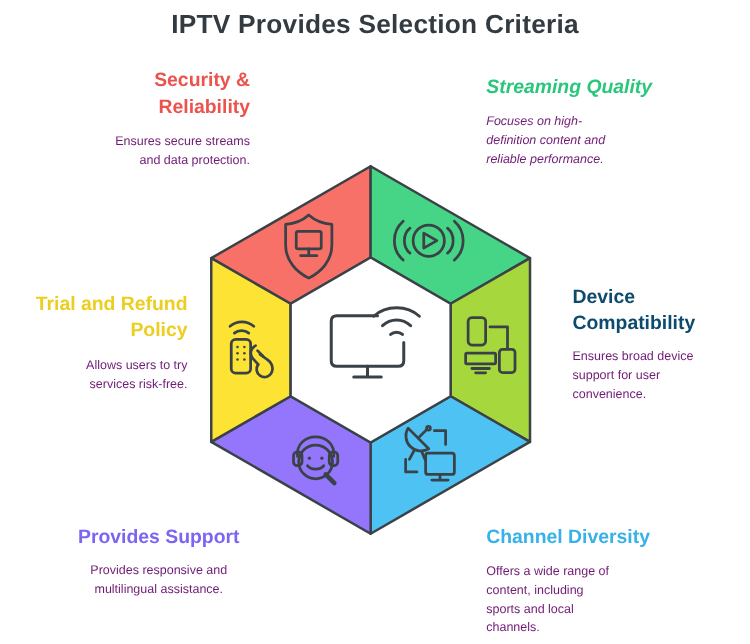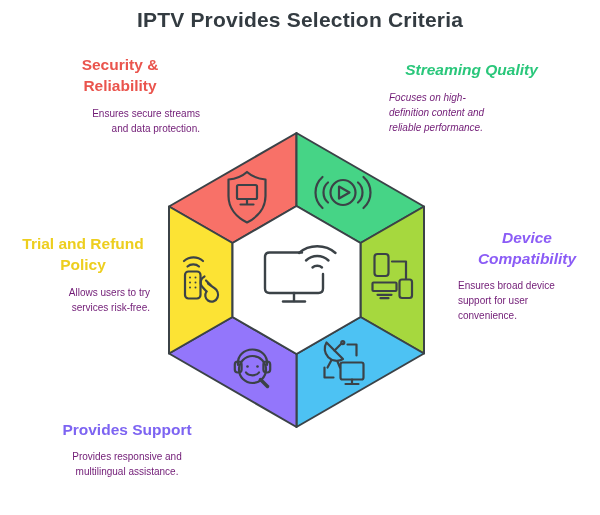--- a/index.html
+++ b/index.html
@@ -6,21 +6,21 @@
   .canvas{
     position:relative;width:600px;height:515px;overflow:hidden;
     font-family:"Liberation Sans", sans-serif;background:#ffffff;
   }
   .title{
     position:absolute;top:8px;left:0;right:0;text-align:center;
     font-size:21px;font-weight:bold;color:#333B41;letter-spacing:.2px;
   }
   .block{position:absolute;}
   .block .heading{
-    font-size:15.5px;font-weight:bold;line-height:21px;white-space:pre-line;text-align:center;
+    font-size:15.5px;font-weight:bold;line-height:21px;white-space:pre-line;
   }
   .block .desc{
     font-size:10px;line-height:15px;color:#701a75;white-space:pre-line;margin-top:10px;
   }
   .crit-security{top:54px;left:40px;width:160px;text-align:right;}
   .crit-streaming{top:59px;left:389px;width:165px;text-align:left;font-style:italic;}
   .crit-device{top:227px;left:458px;width:138px;text-align:left;}
   .crit-channel{top:419px;left:389px;width:175px;text-align:left;}
   .crit-customer{top:419px;left:27px;width:200px;text-align:center;}
   .crit-customer .desc{margin-top:9px;}
@@ -43,27 +43,34 @@
   </div>
 
   <div class="block crit-streaming">
     <div class="heading" style="color: rgb(42, 199, 123);">Streaming Quality</div>
     <div class="desc">Focuses on high-
 definition content and
 reliable performance.</div>
   </div>
 
   <div class="block crit-device">
-    <div class="heading" style="color: #8b5cf6; font-style: italic;">Device
+    <div class="heading" style="color: #0c4a6e;">Device
 Compatibility</div>
     <div class="desc">Ensures broad device
 support for user
 convenience.</div>
   </div>
 
+  <div class="block crit-channel">
+    <div class="heading" style="color: rgb(56, 177, 232);">Channel Diversity</div>
+    <div class="desc">Offers a wide range of
+content, including
+sports and local
+channels.</div>
+  </div>
 
   <div class="block crit-customer">
     <div class="heading" style="color: rgb(125, 100, 242);">Provides Support</div>
     <div class="desc">Provides responsive and
 multilingual assistance.</div>
   </div>
 
   <div class="block crit-trial">
     <div class="heading" style="color: rgb(237, 206, 30);">Trial and Refund
 Policy</div>

